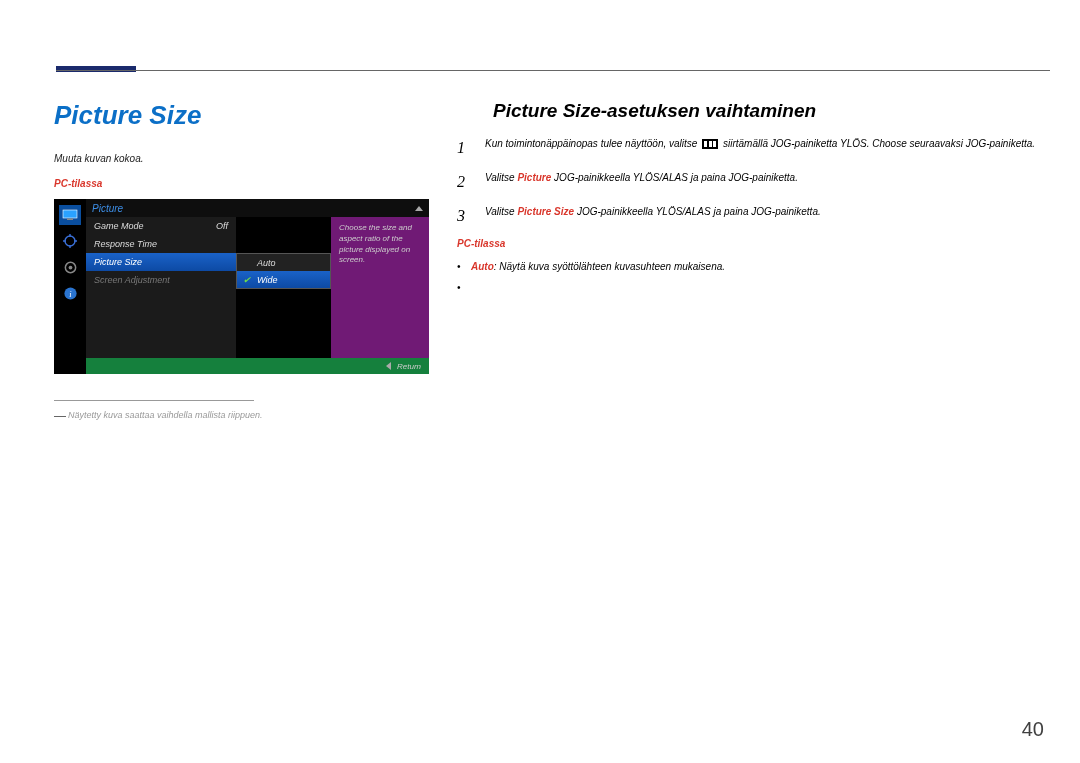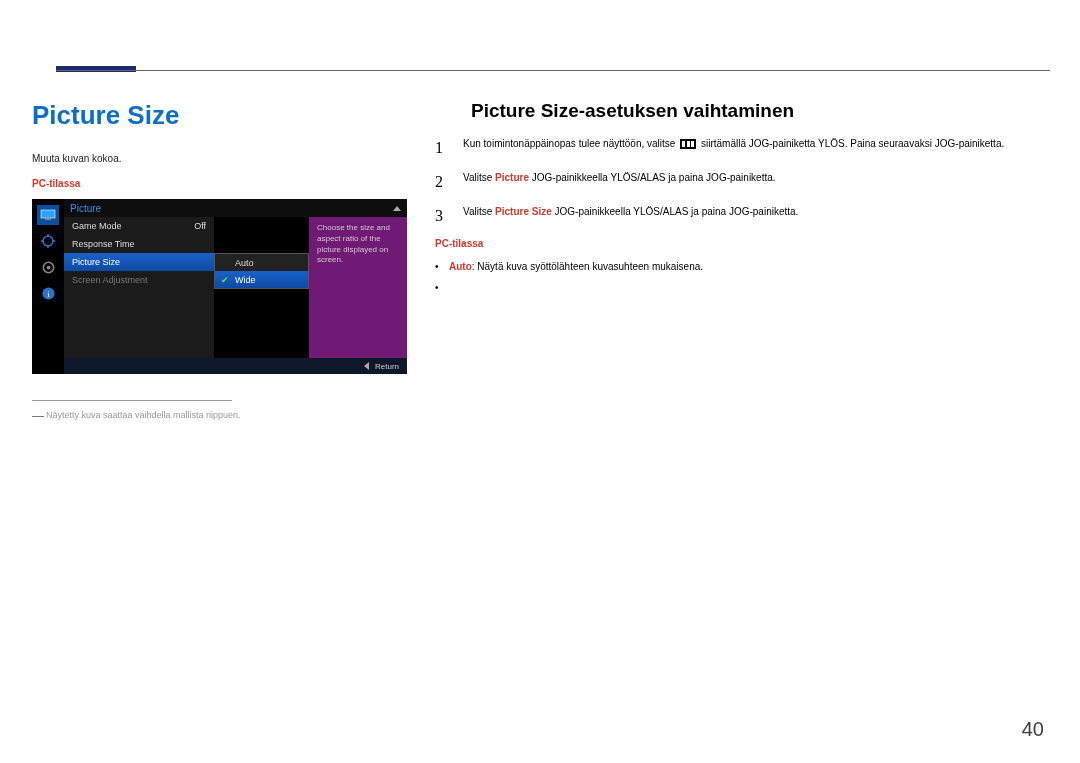--- a/index.html
+++ b/index.html
@@ -22,22 +22,23 @@
   .top-rule-accent {
     position: absolute;
     top: 66px;
     left: 56px;
     width: 80px;
     height: 6px;
     background: #1a2a6c;
   }
   .page {
     display: flex;
-    padding: 100px 30px 0 32px;
+    padding: 100px 30px 0 54px;
     gap: 28px;
+    font-style: italic;
   }
   .col-left {
     width: 375px;
     flex-shrink: 0;
   }
   .col-right {
     flex: 1;
   }
   h1.title {
     color: #0b6fc7;
@@ -168,21 +169,21 @@
   .osd-desc {
     flex:1;
     background:#701a75;
     padding:6px 8px;
     font-size:8px;
     color:#ccc;
     line-height:1.35;
   }
   .osd-footer {
     height:16px;
-    background:#0f172a;
+    background:#15803d;
     display:flex;
     justify-content:flex-end;
     align-items:center;
     gap:6px;
     padding-right:8px;
     font-size:8px;
     color:#ccc;
   }
   .osd-arrow-left {
     width:0;height:0;
@@ -349,21 +350,21 @@
   </div>
 
   <div class="col-right">
     <h2 class="subtitle">Picture Size-asetuksen vaihtaminen</h2>
 
     <div class="step">
       <div class="step-num">1</div>
       <div class="step-body">
         <span>Kun toimintonäppäinopas tulee näyttöön, valitse </span>
         <span class="menu-icon-inline"><span></span></span>
-        <span> siirtämällä JOG-painiketta YLÖS. Paina seuraavaksi JOG-painiketta.</span>
+        <span> siirtämällä JOG-painiketta YLÖS. Choose seuraavaksi JOG-painiketta.</span>
       </div>
     </div>
 
     <div class="step">
       <div class="step-num">2</div>
       <div class="step-body">
         <span>Valitse </span>
         <span class="kw">Picture</span>
         <span> JOG-painikkeella YLÖS/ALAS ja paina JOG-painiketta.</span>
       </div>

